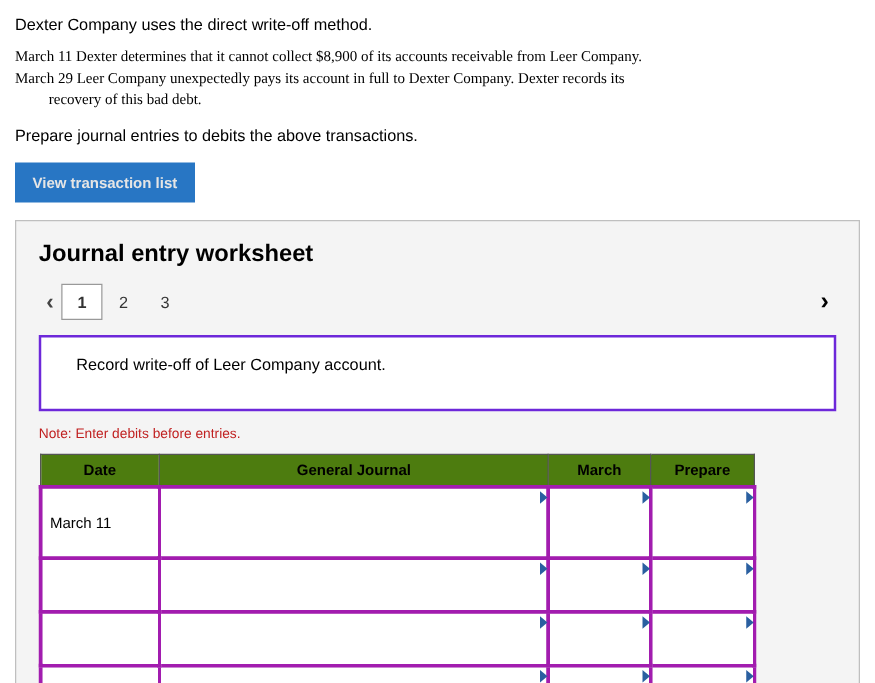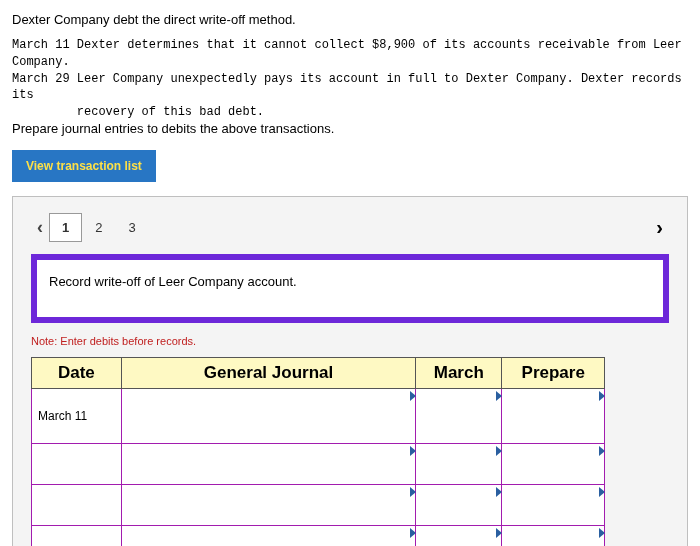--- a/index.html
+++ b/index.html
@@ -1,66 +1,67 @@
 <!DOCTYPE html>
 <html><head>
 <meta charset="utf-8">
 <style>
 * { box-sizing: border-box; margin: 0; padding: 0; }
 body { font-family: Arial, sans-serif; font-size: 13px; color: #000; padding: 12px; width: 700px; }
 .intro-text { font-size: 13px; margin-bottom: 10px; }
-.mono-block { font-family: Liberation Mono, monospace; font-size: 12px; white-space: pre-wrap; line-height: 1.4; margin-bottom: 0; }
+.mono-block { font-family: Liberation Serif, serif; font-size: 12px; white-space: pre-wrap; line-height: 1.4; margin-bottom: 14px; }
 .instruction { font-size: 13px; margin-bottom: 14px; }
-.btn-blue { background: #2876c4; color: #fde047; border: none; padding: 9px 14px; font-size: 12px; font-weight: bold; cursor: pointer; }
+.btn-blue { background: #2876c4; color: #e5e5e5; border: none; padding: 9px 14px; font-size: 12px; font-weight: bold; cursor: pointer; }
 .worksheet-box { border: 1px solid #bfbfbf; background: #f4f4f4; margin-top: 14px; padding: 16px 18px 18px 18px; }
 .ws-title { font-size: 19px; font-weight: bold; margin-bottom: 12px; }
 .pager-row { display: flex; align-items: center; justify-content: space-between; margin-bottom: 12px; }
 .pager-left { display: flex; align-items: center; gap: 0; }
 .nav-arrow { font-size: 18px; color: #444; padding: 0 6px; cursor: pointer; font-weight: bold; }
 .nav-arrow.right { font-weight: 900; color: #000; font-size: 20px; }
 .tab { border: 1px solid transparent; padding: 6px 12px; font-size: 13px; cursor: pointer; color: #333; }
 .tab.active { border: 1px solid #999; background: #fff; font-weight: bold; }
-.instruction-box { background: #fff; border: 6px solid #6d28d9; padding: 14px 12px 28px 12px; font-size: 13px; margin-bottom: 12px; }
+.instruction-box { background: #fff; border: 2px solid #6d28d9; padding: 14px 12px 28px 28px; font-size: 13px; margin-bottom: 12px; }
 .note { color: #c02020; font-size: 11px; margin-bottom: 10px; }
 .je-table { border-collapse: collapse; width: 90%; }
-.je-table th { background: #fef9c3; border: 1px solid #555; padding: 5px 8px; font-size: 17px; font-weight: bold; text-align: center; }
-.je-table td { border: 1px solid #a21caf; padding: 20px 6px; font-size: 12px; background: #fff; height: 20px; position: relative; }
+.je-table th { background: #4d7c0f; border: 1px solid #555; padding: 5px 8px; font-size: 12px; font-weight: bold; text-align: center; }
+.je-table td { border: 3px solid #a21caf; padding: 20px 6px; font-size: 12px; background: #fff; height: 20px; position: relative; }
 .col-date { width: 70px; }
 .col-gj { width: 230px; }
 .col-amt { width: 60px; }
 .cell-marker::after { content: ""; position: absolute; right: -1px; top: 2px; width: 0; height: 0; border-top: 5px solid transparent; border-bottom: 5px solid transparent; border-left: 6px solid #2a5fa0; }
 </style>
 </head>
 <body>
 
 
 
-<p class="intro-text">Dexter Company debt the direct write-off method.</p>
+<p class="intro-text">Dexter Company uses the direct write-off method.</p>
 <div class="mono-block">March 11 Dexter determines that it cannot collect $8,900 of its accounts receivable from Leer Company.
 March 29 Leer Company unexpectedly pays its account in full to Dexter Company. Dexter records its
          recovery of this bad debt.</div>
 <p class="instruction">Prepare journal entries to debits the above transactions.</p>
 
 <button class="btn-blue">View transaction list</button>
 
 <div class="worksheet-box">
+  <div class="ws-title">Journal entry worksheet</div>
 
   <div class="pager-row">
     <div class="pager-left">
       <span class="nav-arrow">‹</span>
       <span class="tab active">1</span>
       <span class="tab">2</span>
       <span class="tab">3</span>
     </div>
     <span class="nav-arrow right">›</span>
   </div>
 
   <div class="instruction-box">Record write-off of Leer Company account.</div>
 
-  <div class="note">Note: Enter debits before records.</div>
+  <div class="note">Note: Enter debits before entries.</div>
 
   <table class="je-table">
     <thead>
       <tr>
         <th class="col-date">Date</th>
         <th class="col-gj">General Journal</th>
         <th class="col-amt">March</th>
         <th class="col-amt">Prepare</th>
       </tr>
     </thead>

